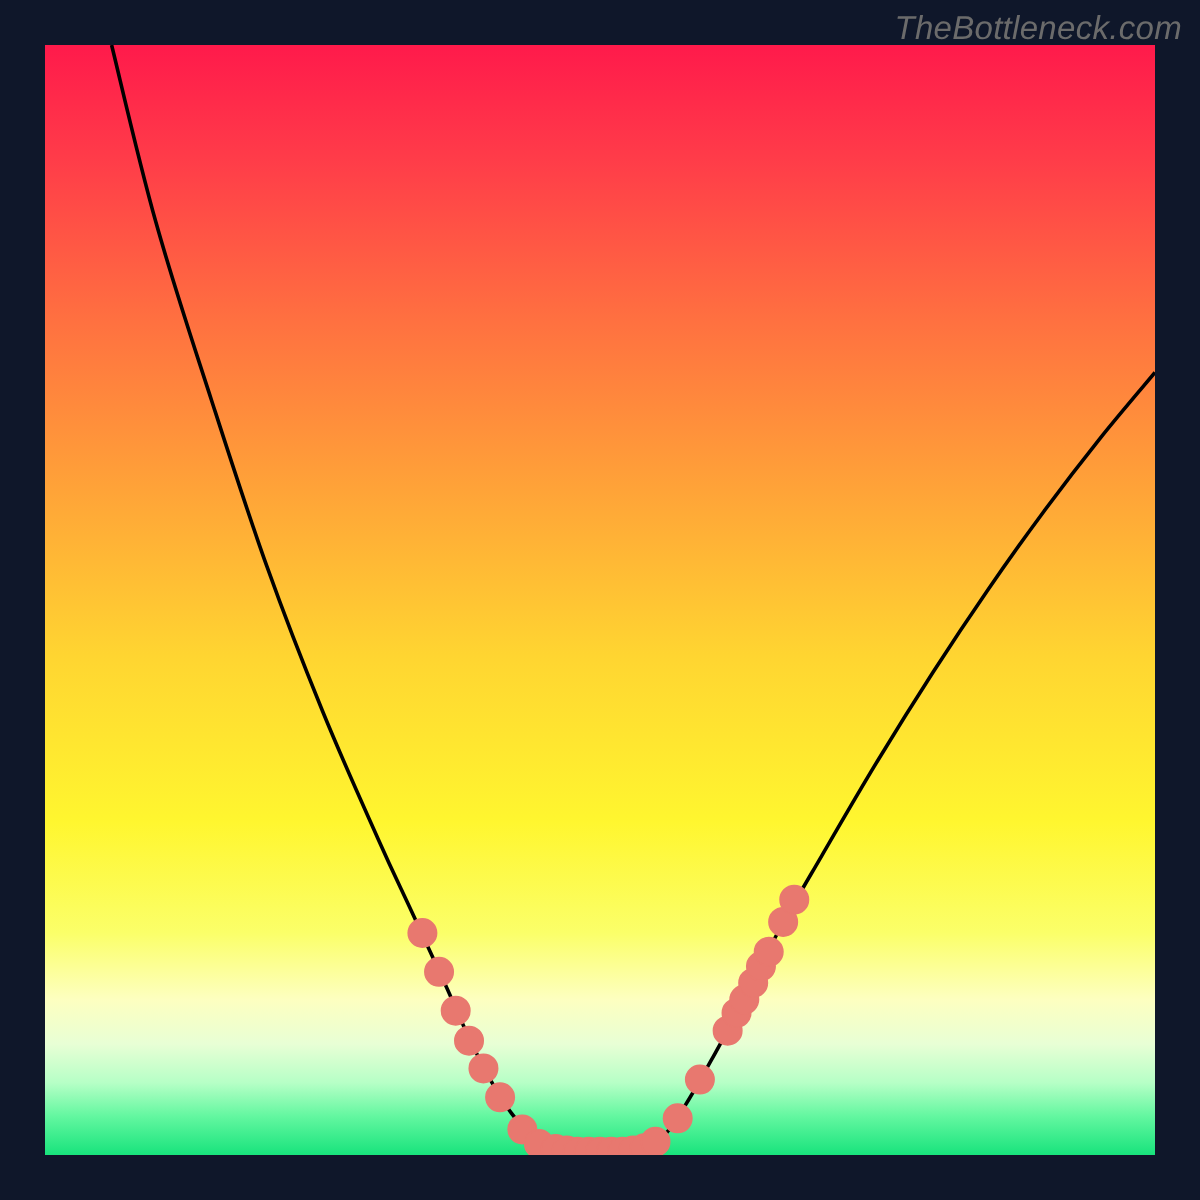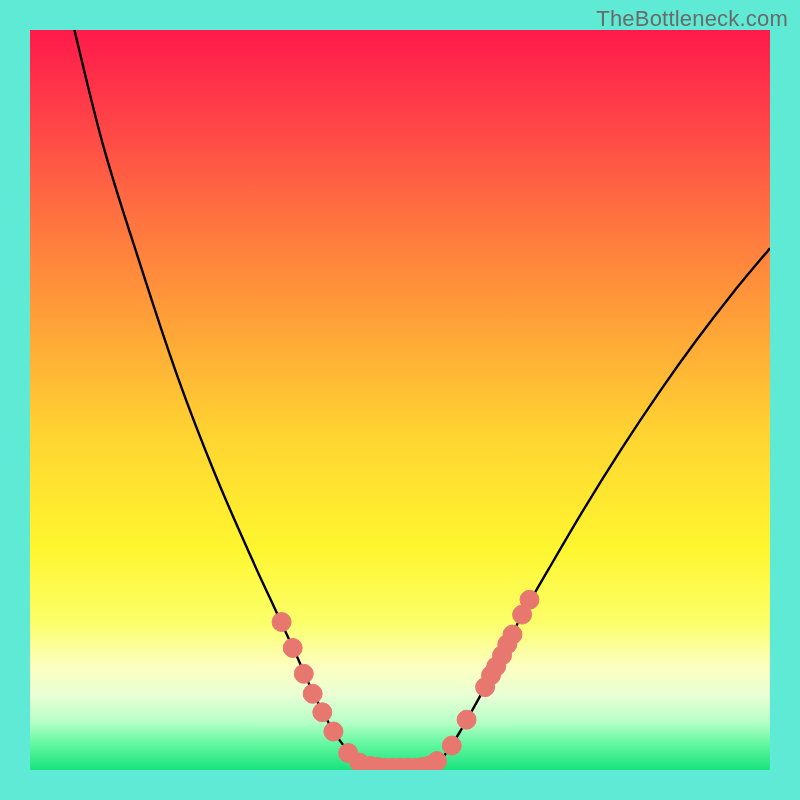--- a/index.html
+++ b/index.html
@@ -7,21 +7,22 @@
     padding: 0;
     width: 800px;
     height: 800px;
     overflow: hidden;
     background: #000;
     font-family: Arial, Helvetica, sans-serif;
   }
   .frame {
     position: absolute;
     inset: 0;
-    background: #5eead4;
+    background: #0f172a;
+    font-style: italic;
   }
   .plot-area {
     position: absolute;
     left: 30px;
     top: 30px;
     width: 740px;
     height: 740px;
     overflow: hidden;
   }
   .gradient {

